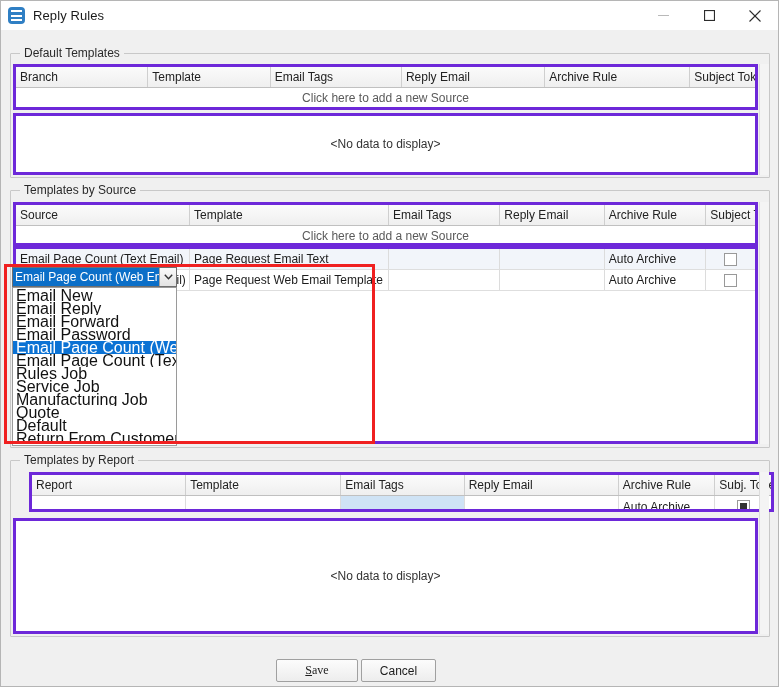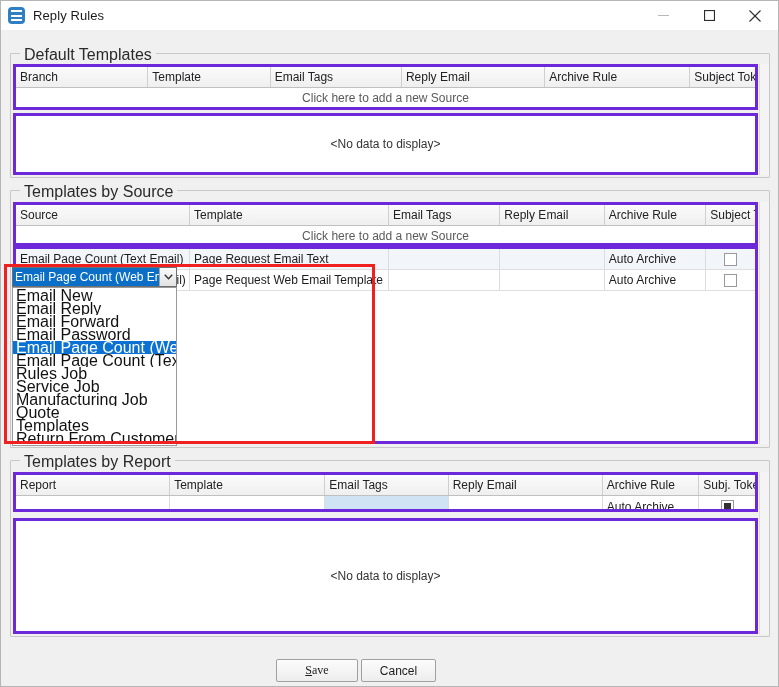--- a/index.html
+++ b/index.html
@@ -67,21 +67,21 @@
     position: absolute;
     border: 1px solid #c8c8c8;
     border-radius: 1px;
     background: transparent;
   }
   .groupbox > .gb-title {
     position: absolute;
     top: -8px; left: 9px;
     padding: 0 4px;
     background: #f0f0f0;
-    font-size: 16px;
+    font-size: 12px;
     color: #2a2a2a;
     white-space: nowrap;
   }
 
   
   .grid {
     position: absolute;
     background: #ffffff;
     border: 3px solid #6d28d9;
     overflow: hidden;
@@ -339,31 +339,31 @@
     <div class="dd-item">Email New</div>
     <div class="dd-item">Email Reply</div>
     <div class="dd-item">Email Forward</div>
     <div class="dd-item">Email Password</div>
     <div class="dd-item sel">Email Page Count (Web Email)</div>
     <div class="dd-item">Email Page Count (Text Email)</div>
     <div class="dd-item">Rules Job</div>
     <div class="dd-item">Service Job</div>
     <div class="dd-item">Manufacturing Job</div>
     <div class="dd-item">Quote</div>
-    <div class="dd-item">Templates</div>
+    <div class="dd-item">Default</div>
     <div class="dd-item">Return From Customer</div>
   </div>
 
   <div class="redbox" style="left:3px; top:263px; width:371px; height:180px;"></div>
 
   <div class="groupbox" style="left:9px; top:459px; width:760px; height:177px;">
     <div class="gb-title">Templates by Report</div>
   </div>
 
-  <div class="grid" style="left:12px; top:471px; width:745px; height:40px;">
+  <div class="grid" style="left:28px; top:471px; width:745px; height:40px;">
     <div class="grid-header">
       <div class="gh-cell" style="width:155px">Report</div>
       <div class="gh-cell" style="width:156px">Template</div>
       <div class="gh-cell" style="width:124px">Email Tags</div>
       <div class="gh-cell" style="width:155px">Reply Email</div>
       <div class="gh-cell" style="width:97px">Archive Rule</div>
       <div class="gh-cell" style="width:56px">Subj. Token</div>
     </div>
     <div class="grid-row plain" style="border-bottom:none;">
       <div class="gr-cell" style="width:155px"></div>

